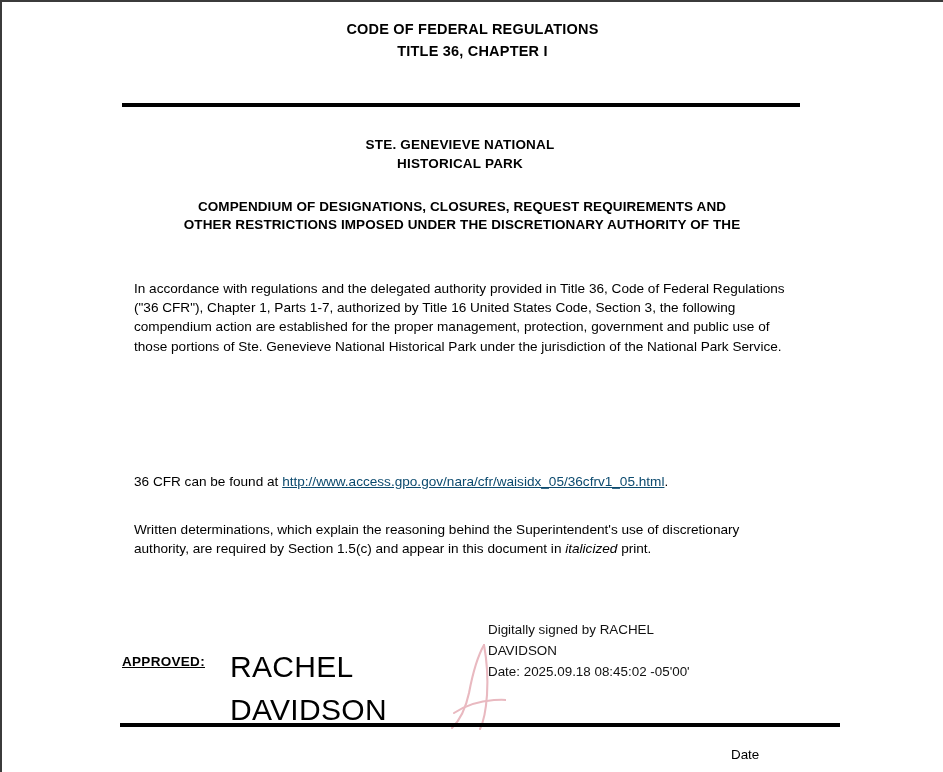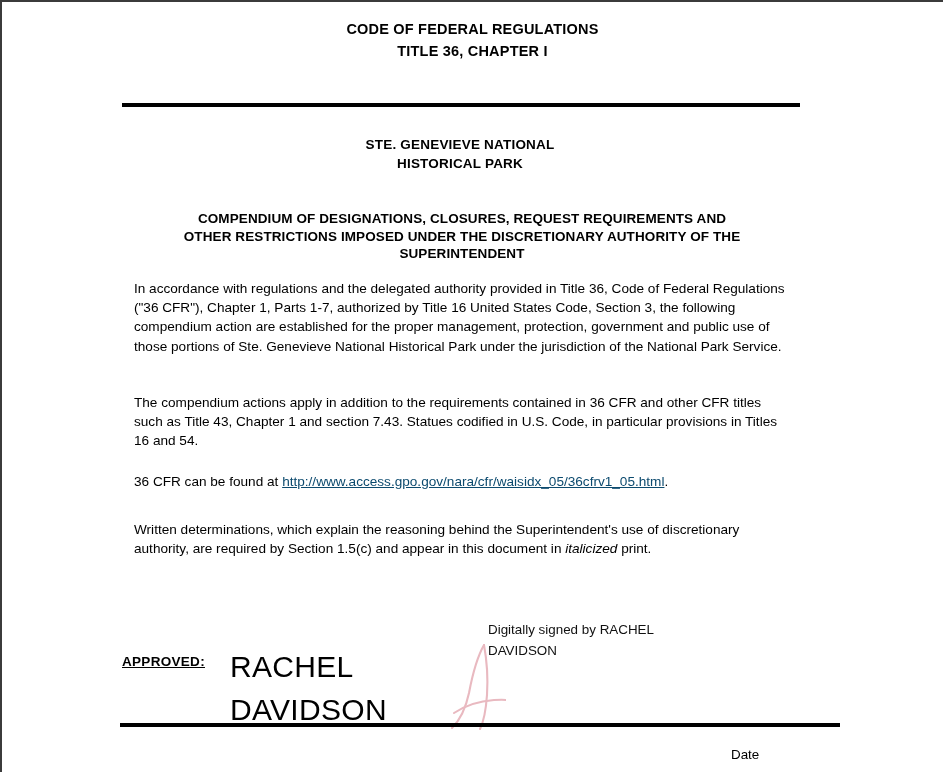--- a/index.html
+++ b/index.html
@@ -67,21 +67,20 @@
     letter-spacing: 0.2px;
   }
 
   
   .compendium-title {
     position: absolute;
     left: 150px;
     top: 196px;
     width: 620px;
     text-align: center;
-    margin-top: 12px;
   }
   .compendium-title .line {
     font-size: 13.5px;
     font-weight: bold;
     line-height: 17.5px;
     letter-spacing: 0.1px;
   }
 
   
   .body-block {
@@ -181,30 +180,26 @@
   <div class="rule-top"></div>
 
   <div class="park-title">
     <div class="line">STE. GENEVIEVE NATIONAL</div>
     <div class="line">HISTORICAL PARK</div>
   </div>
 
   <div class="compendium-title">
     <div class="line">COMPENDIUM OF DESIGNATIONS, CLOSURES, REQUEST REQUIREMENTS AND</div>
     <div class="line">OTHER RESTRICTIONS IMPOSED UNDER THE DISCRETIONARY AUTHORITY OF THE</div>
-    <div class="line">SUPERINTENDENT</div>
   </div>
 
   <div class="body-block p1">
     <p class="para" style="margin:0">In accordance with regulations and the delegated authority provided in Title 36, Code of Federal Regulations ("36 CFR"), Chapter 1, Parts 1-7, authorized by Title 16 United States Code, Section 3, the following compendium action are established for the proper management, protection, government and public use of those portions of Ste. Genevieve National Historical Park under the jurisdiction of the National Park Service.</p>
   </div>
 
-  <div class="body-block p2">
-    <p class="para" style="margin:0">The compendium actions apply in addition to the requirements contained in 36 CFR and other CFR titles such as Title 43, Chapter 1 and section 7.43.  Statues codified in U.S. Code, in particular provisions in Titles 16 and 54.</p>
-  </div>
 
   <div class="body-block p3">
     <p class="para" style="margin:0"><span>36 CFR can be found </span><span class="link-lead">at</span> <a class="doc-link" href="#">http://www.access.gpo.gov/nara/cfr/waisidx_05/36cfrv1_05.html</a><span>.</span></p>
   </div>
 
   <div class="body-block p4">
     <p class="para" style="margin:0"><span>Written determinations, which explain the reasoning behind the Superintendent's use of discretionary authority, are required by Section 1.5(c) and appear in this document in </span><em class="ital">italicized</em><span> print.</span></p>
   </div>
 
   <div class="approved-label">APPROVED:</div>
@@ -220,19 +215,20 @@
         <path d="M38 2 C30 16, 26 34, 23 50 C20 64, 15 76, 6 85"></path>
         <path d="M38 2 C41 18, 42 36, 41 52 C40 66, 38 78, 34 86"></path>
         <path d="M8 70 C20 62, 34 58, 48 57 C54 56.6, 58 56.6, 60 57"></path>
       </g>
     </svg>
   </div>
 
   <div class="sig-details">
     <div>Digitally signed by RACHEL</div>
     <div>DAVIDSON</div>
+    <div>Date: 2025.09.18 08:45:02 -05'00'</div>
   </div>
 
   <div class="rule-bottom"></div>
 
   <div class="footer-right">Date</div>
 
 </div>
 
 </body></html>

